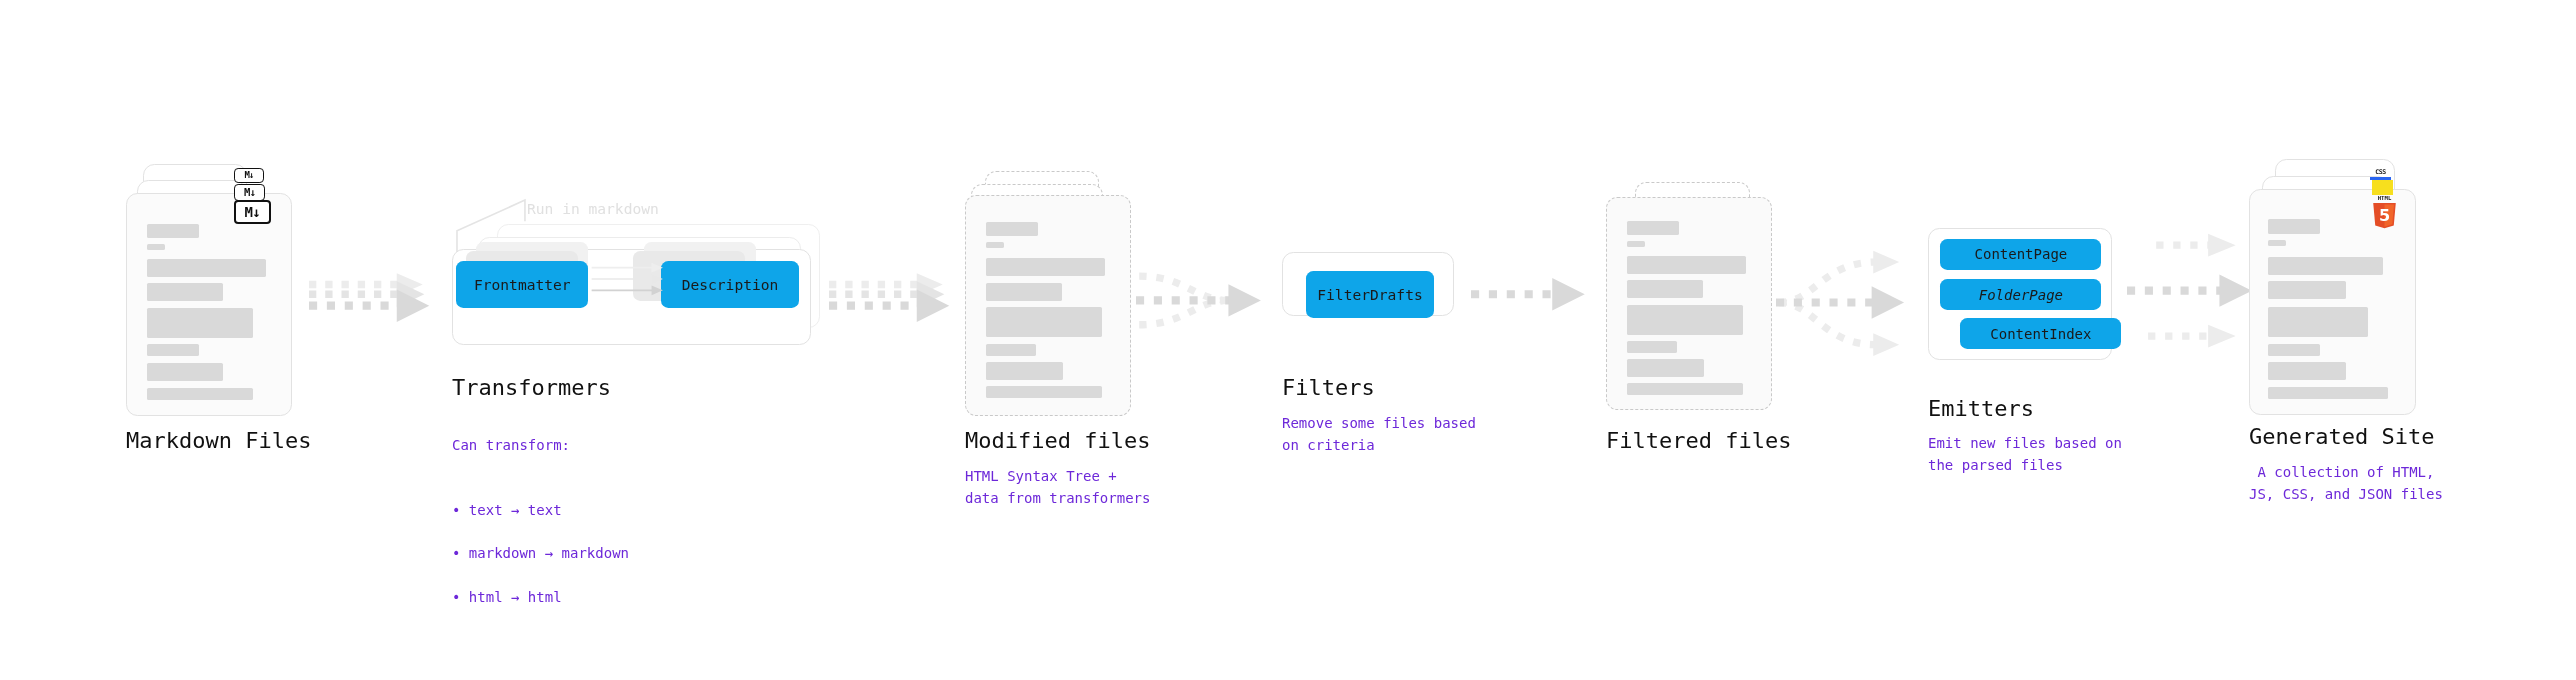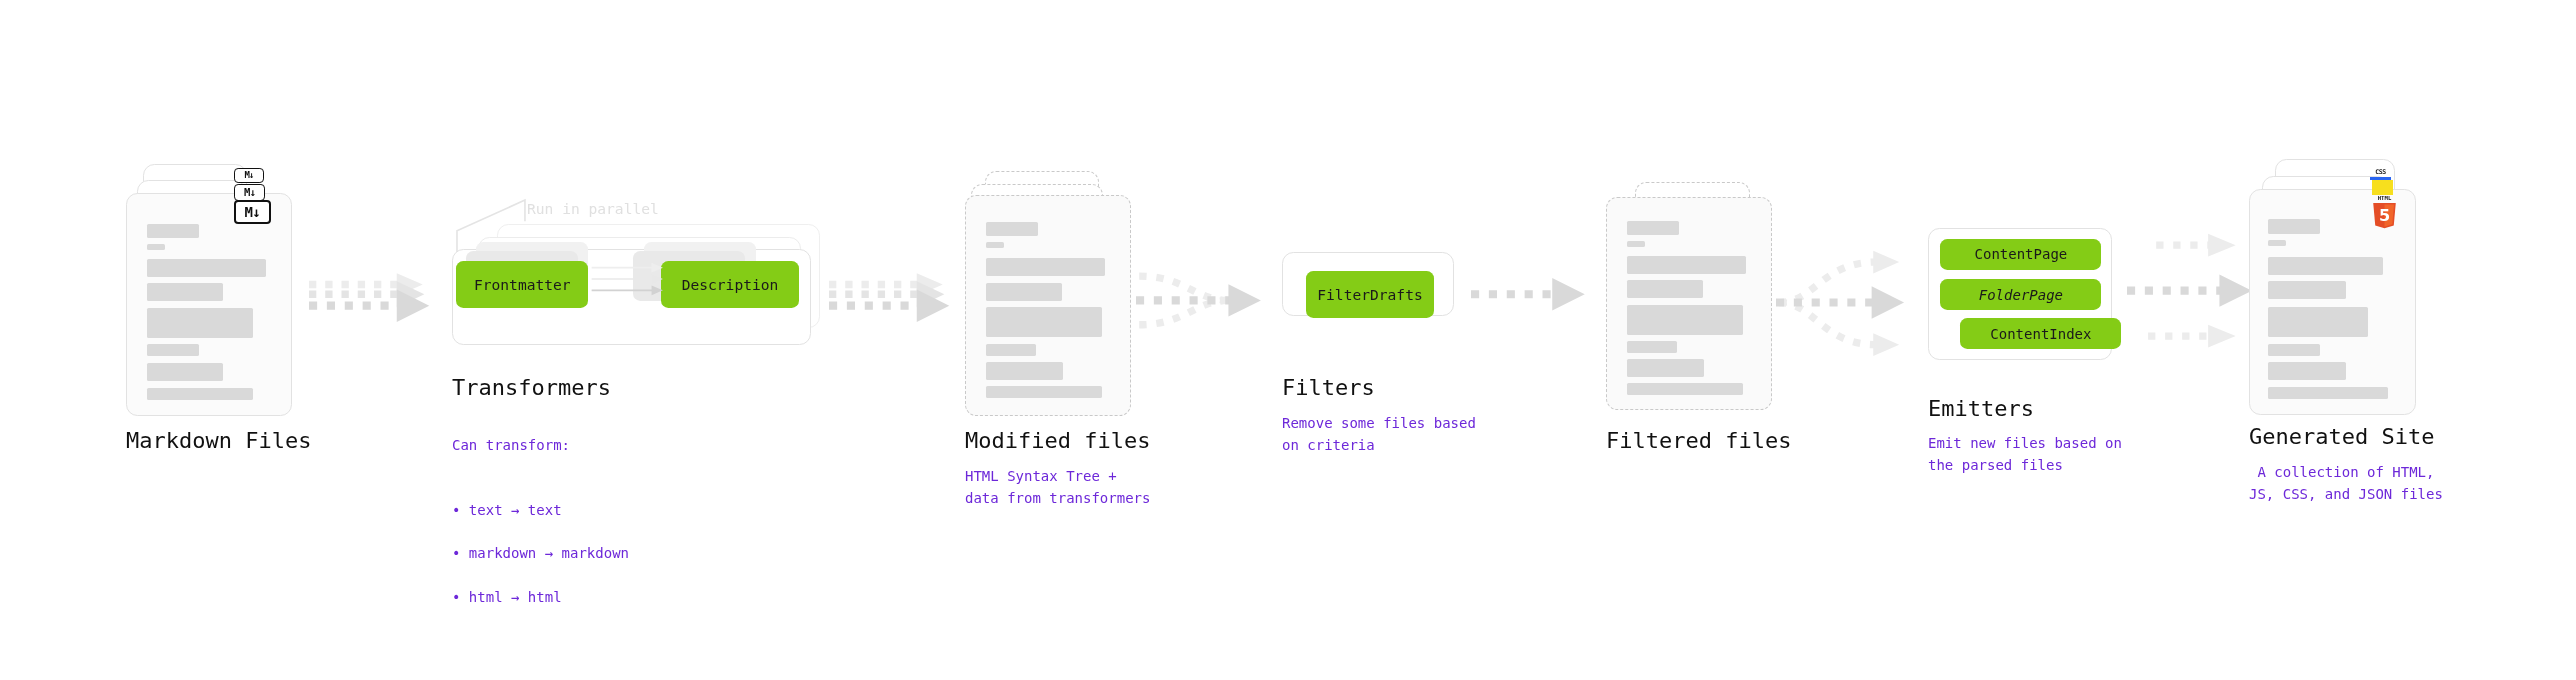--- a/index.html
+++ b/index.html
@@ -84,21 +84,21 @@
   
   .group-box {
     position: absolute;
     border: 1.6px solid #e2e2e2;
     border-radius: 11.4px;
     background: #ffffff;
     box-sizing: border-box;
   }
   .pill {
     position: absolute;
-    background: #84cc16;
+    background: #0ea5e9;
     border-radius: 7.3px;
     display: flex;
     align-items: center;
     justify-content: center;
     color: #1a1a1a;
     box-sizing: border-box;
     white-space: nowrap;
   }
   .pill.ghost2 { background: #e9e9e9; }
   .pill.ghost1 { background: #f1f1f1; }
@@ -172,21 +172,21 @@
     <polygon points="108,16 142,32 108,48" fill="#e4e4e4"></polygon>
     <g stroke="#d9d9d9" stroke-width="10" stroke-dasharray="10 12" fill="none">
       <line x1="0" y1="46" x2="112" y2="46"></line>
     </g>
     <polygon points="108,26 148,46 108,66" fill="#d9d9d9"></polygon>
   </svg>
 
   <svg class="conn" style="left:452px; top:192px;" width="154" height="89" viewBox="0 0 190 110">
     <path d="M 6 92 L 6 48 L 90 10 L 90 36" stroke="#e4e4e4" stroke-width="2" fill="none" stroke-linejoin="miter"></path>
   </svg>
-  <div class="parallel-label" style="left:527px; top:200px;">Run in parallel</div>
+  <div class="parallel-label" style="left:527px; top:200px;">Run in markdown</div>
 
   <div>
     <div class="group-box" style="left:497px; top:224px; width:323px; height:104px; border-color:#efefef;"></div>
     <div class="group-box" style="left:478px; top:237px; width:323px; height:104px; border-color:#ececec;"></div>
     <div class="group-box" style="left:452px; top:249px; width:359px; height:96px;">
       <div class="pill ghost1" style="left:23px; top:-8.1px; width:112px; height:50px;"></div>
       <div class="pill ghost1" style="left:191px; top:-8.1px; width:112px; height:50px;"></div>
       <div class="pill ghost2" style="left:13px; top:0.8px; width:112px; height:50px;"></div>
       <div class="pill ghost2" style="left:180px; top:0.8px; width:112px; height:50px;"></div>
       <div class="pill" style="left:3.3px; top:11.4px; width:132px; height:47px; font-size:14.6px;">

